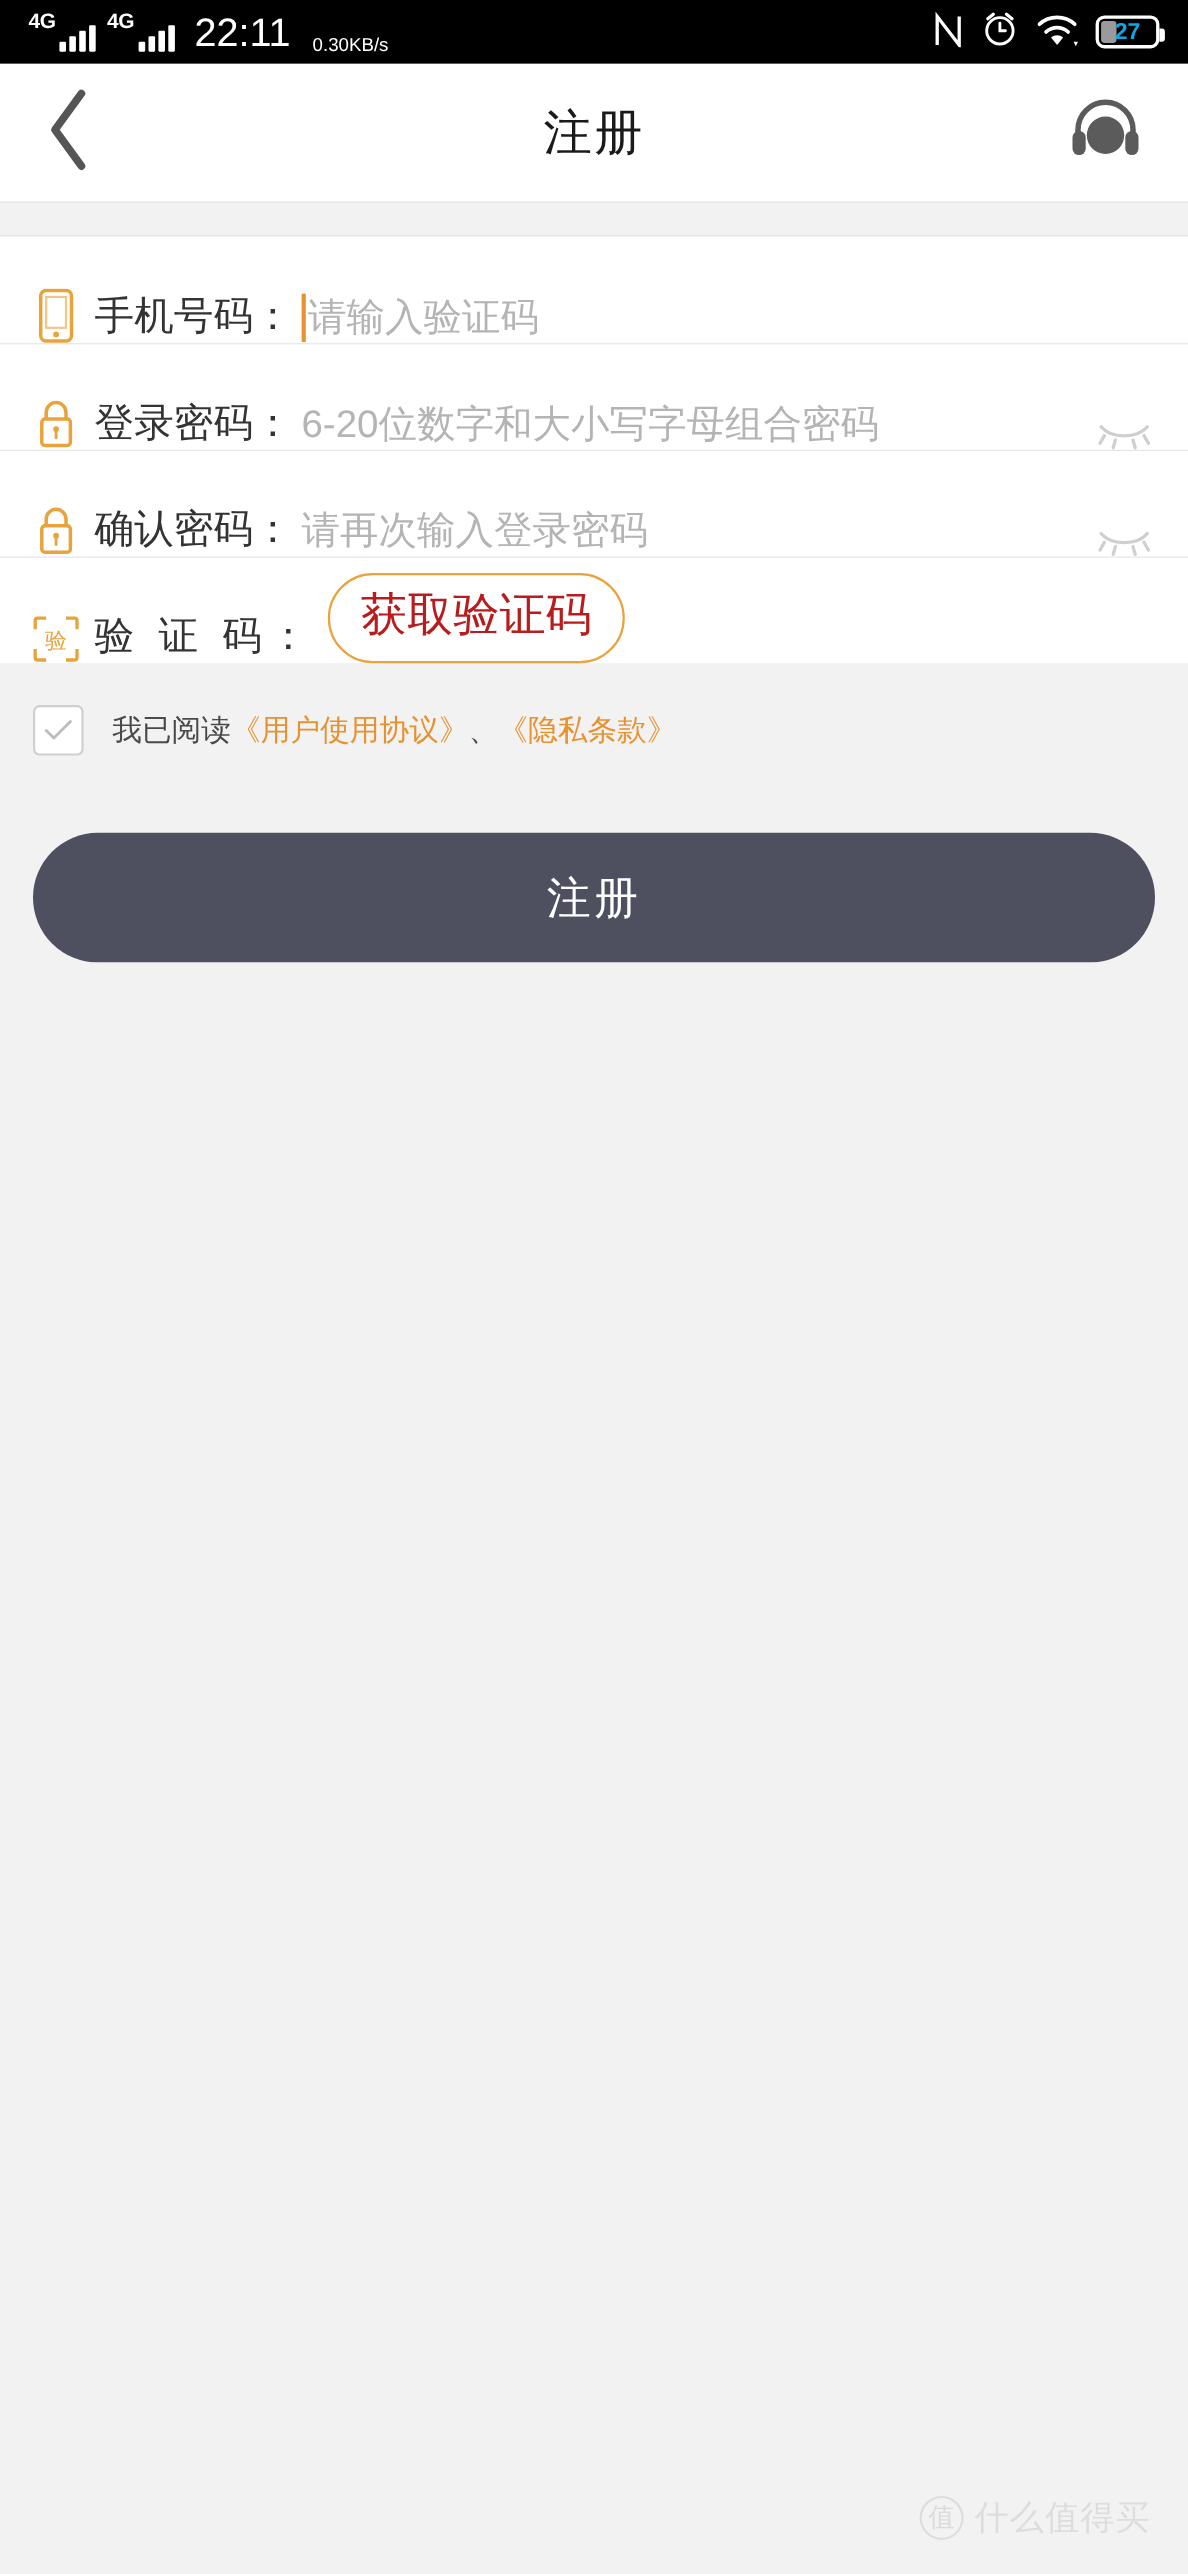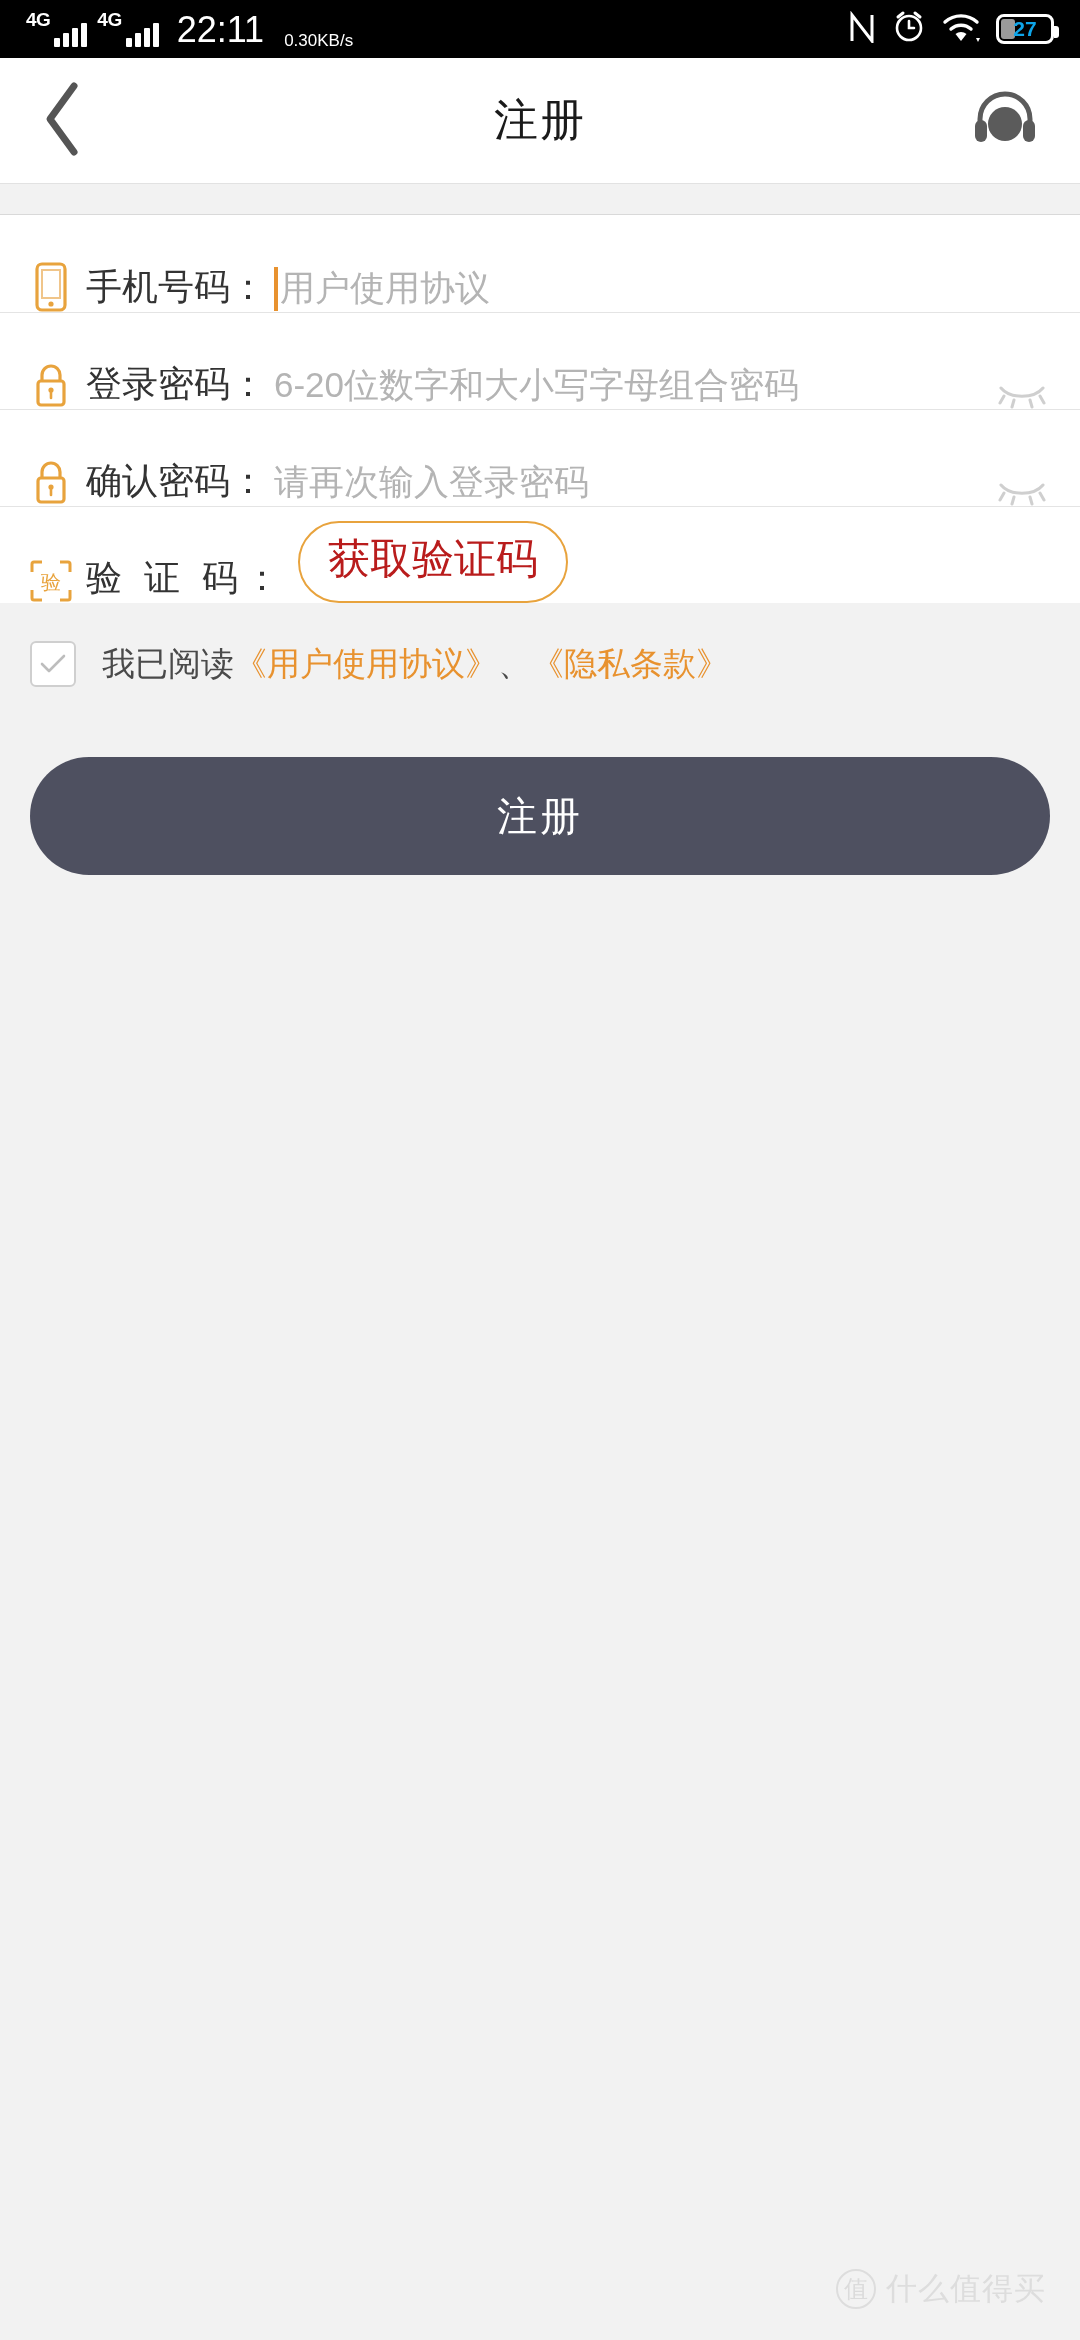--- a/index.html
+++ b/index.html
@@ -100,21 +100,21 @@
   .agreement{
     display:flex; align-items:center; padding:38px 28px 0 30px;
     background:#f2f2f2;
   }
   .checkbox{
     width:46px; height:46px; border:2px solid #cfcfcf; border-radius:6px;
     background:#fff; display:flex; align-items:center; justify-content:center;
     flex:0 0 46px;
   }
   .agree-text{
-    margin-left:26px; font-size:33px; color:#4a4a4a; white-space:nowrap;
+    margin-left:26px; font-size:27px; color:#4a4a4a; white-space:nowrap;
   }
   .agree-text .lnk{ color:#e8922f; }
 
   
   .submit-wrap{ padding:70px 30px 0; background:#f2f2f2; }
   .submit{
     width:100%; height:118px; border:none; border-radius:60px;
     background:#4e5060; color:#fff; font-size:40px; letter-spacing:3px;
     font-family:inherit;
   }
@@ -222,21 +222,21 @@
       <span class="row-icon">
         <svg width="34" height="50" viewBox="0 0 34 50">
           <rect x="3" y="2" width="28" height="46" rx="5" fill="none" stroke="#e8a33d" stroke-width="3.2"></rect>
           <rect x="8" y="8" width="18" height="28" fill="none" stroke="#f0c58a" stroke-width="2"></rect>
           <circle cx="17" cy="42" r="2.6" fill="#e8a33d"></circle>
         </svg>
       </span>
       <span class="row-label">手机号码：</span>
       <span class="row-input">
         <i class="caret"></i>
-        <span>用户使用协议</span>
+        <span>请输入验证码</span>
       </span>
     </div>
 
     <div class="row">
       <span class="row-icon">
         <svg width="36" height="48" viewBox="0 0 36 48">
           <path d="M9 20 V14 A9 9 0 0 1 27 14 V20" fill="none" stroke="#e8a33d" stroke-width="3.2"></path>
           <rect x="5" y="20" width="26" height="24" rx="3" fill="none" stroke="#e8a33d" stroke-width="3.2"></rect>
           <circle cx="18" cy="29" r="2.6" fill="#e8a33d"></circle>
           <path d="M18 31 V37" stroke="#e8a33d" stroke-width="2.6" stroke-linecap="round"></path>

